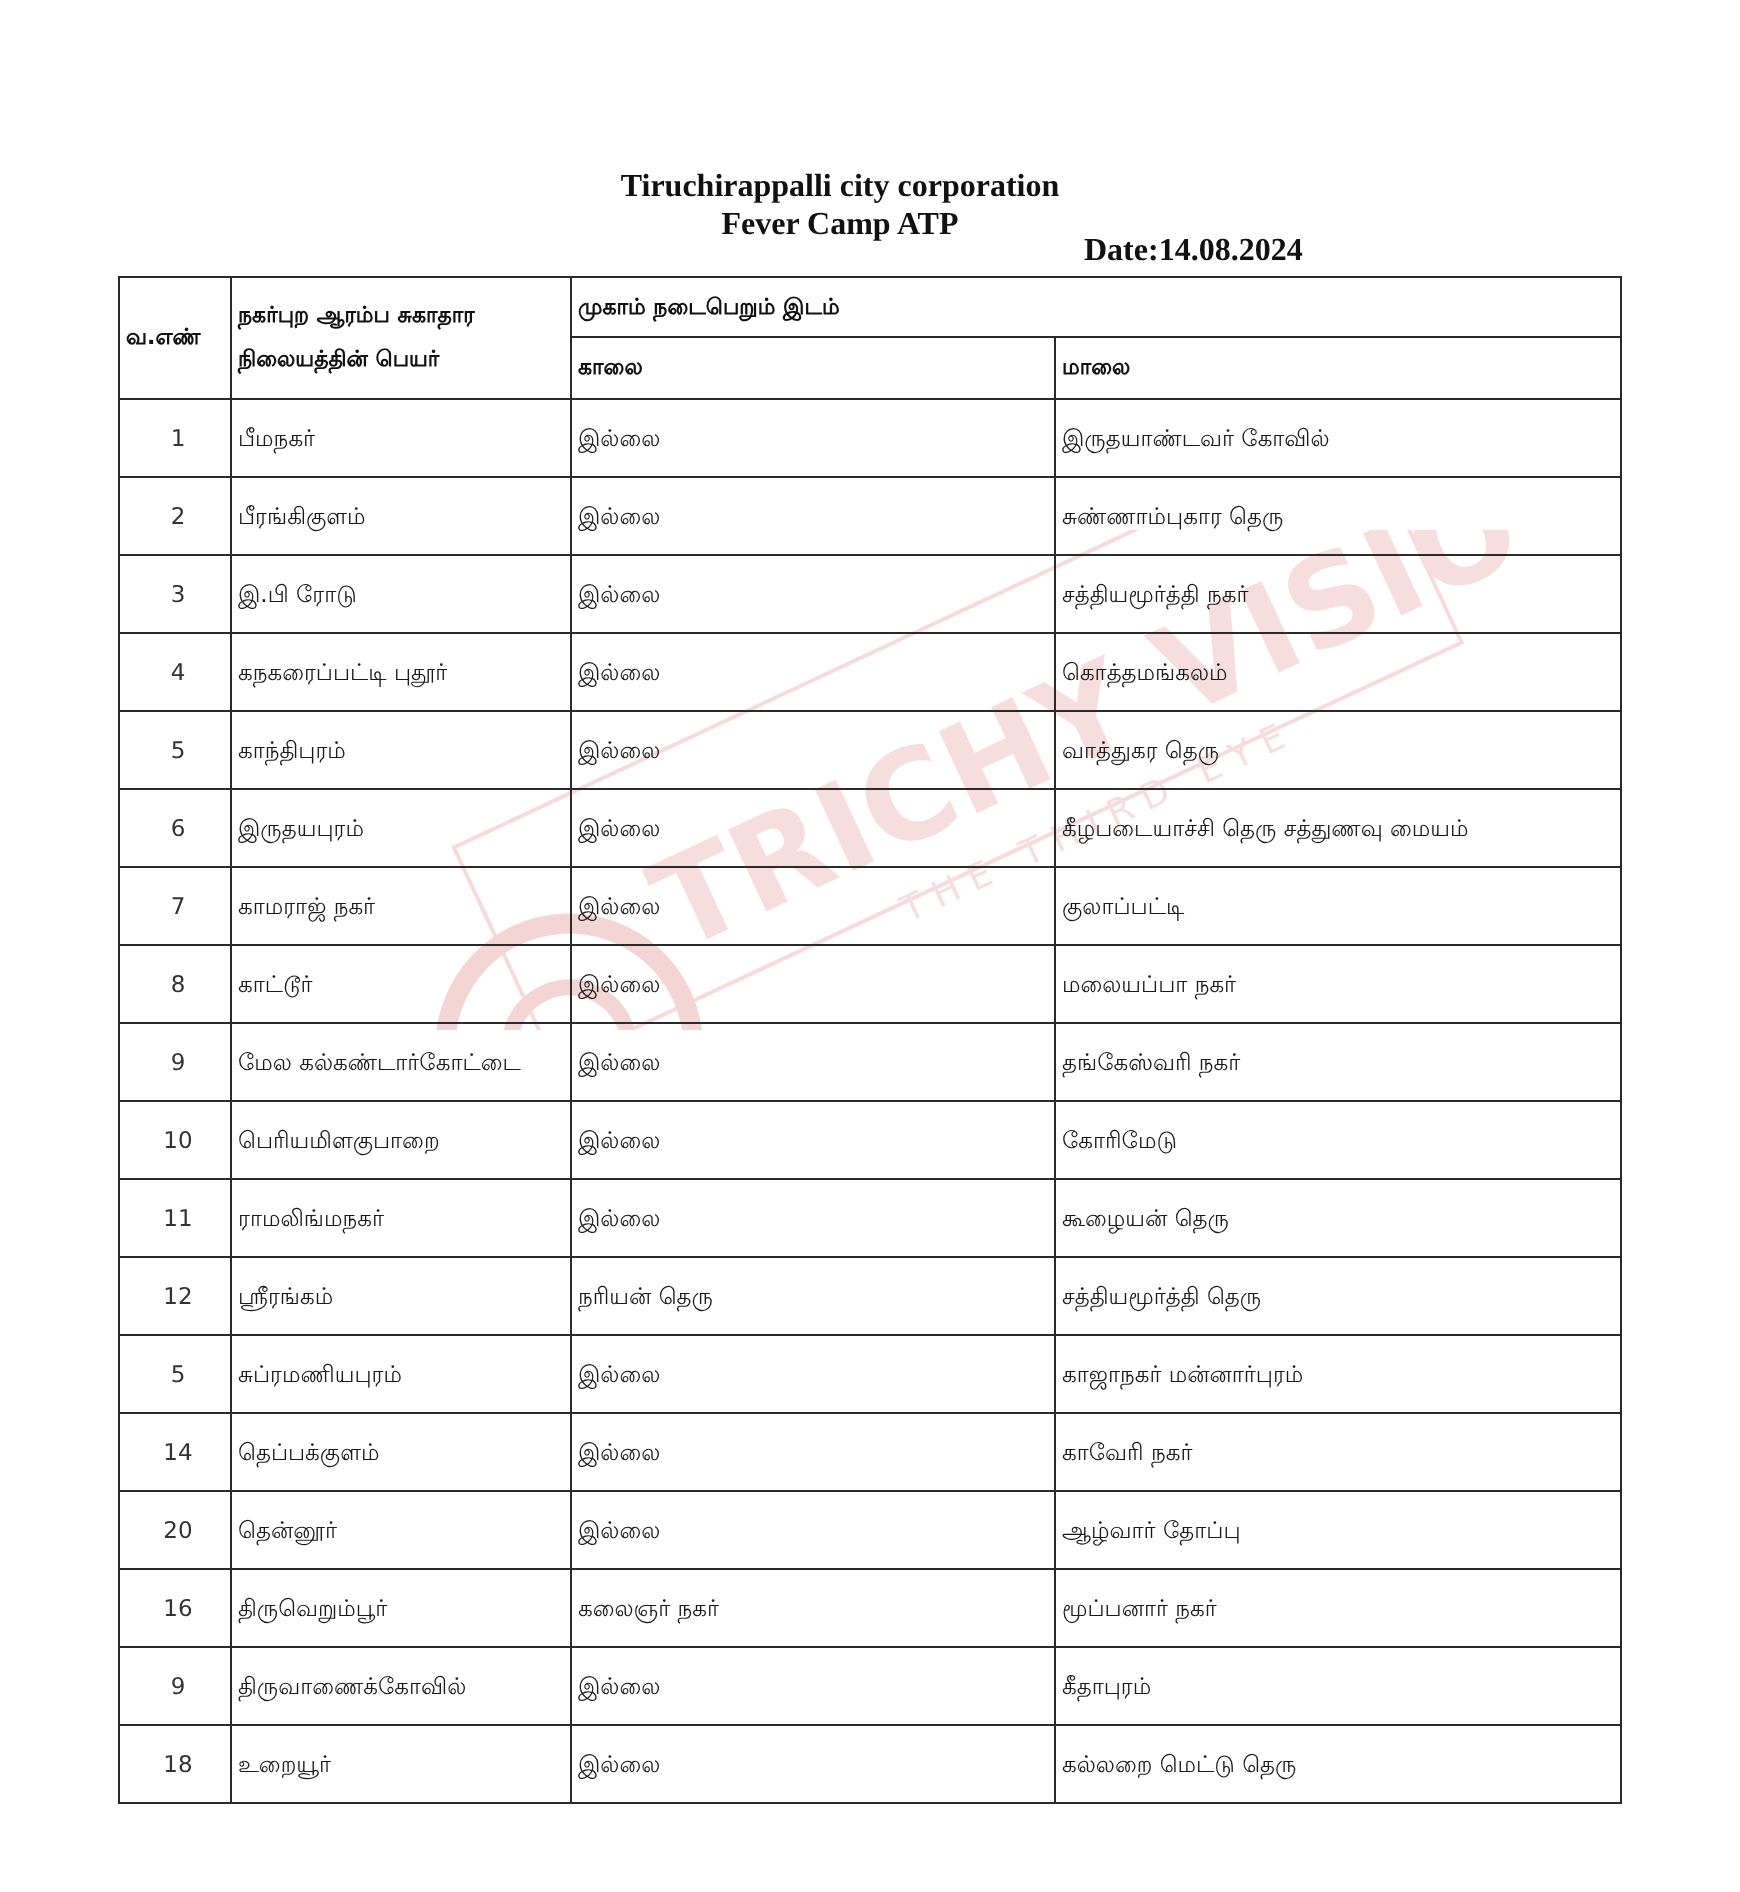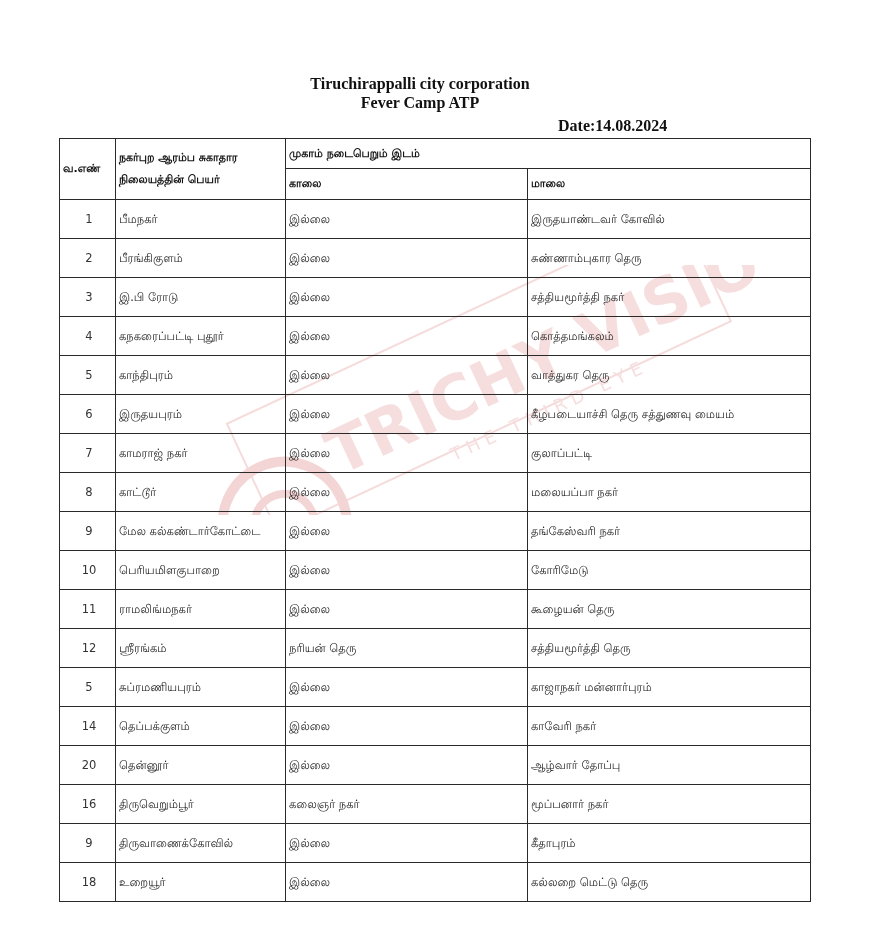--- a/index.html
+++ b/index.html
@@ -1,20 +1,20 @@
 <!DOCTYPE html>
 <html><head>
 <meta charset="utf-8">
 <style>
   html, body { margin: 0; padding: 0; background: #ffffff; }
   body { width: 870px; height: 946px; position: relative; overflow: hidden;
          font-family: "Liberation Serif", "DejaVu Serif", serif; color: #111; }
-  .title-block { position: absolute; left: 0; top: 74px; width: 870px; text-align: center; }
+  .title-block { position: absolute; left: 0; top: 84px; width: 870px; text-align: center; }
   .title-line { font-weight: bold; font-size: 16px; line-height: 19px; margin-left: -30px; }
-  .date { position: absolute; left: 542px; top: 117px; font-weight: bold; font-size: 16px; margin-left: 16px; }
+  .date { position: absolute; left: 542px; top: 117px; font-weight: bold; font-size: 16px; }
   .watermark { position: absolute; left: 175px; top: 265px; width: 580px; height: 250px;
                pointer-events: none; z-index: 0; }
   table.camp { position: absolute; left: 59px; top: 138px; border-collapse: collapse;
                z-index: 1; background: transparent; }
   table.camp td, table.camp th { border: 1.4px solid #2a2a2a; padding: 0 0 0 3px;
                font-size: 11.5px; font-family: "DejaVu Sans", sans-serif; }
   table.camp th { font-weight: bold; text-align: left; font-size: 11px; }
   .h-serial { width: 52px; height: 60px; }
   .h-name { width: 166px; line-height: 22px; }
   .h-venue { height: 29px; }

